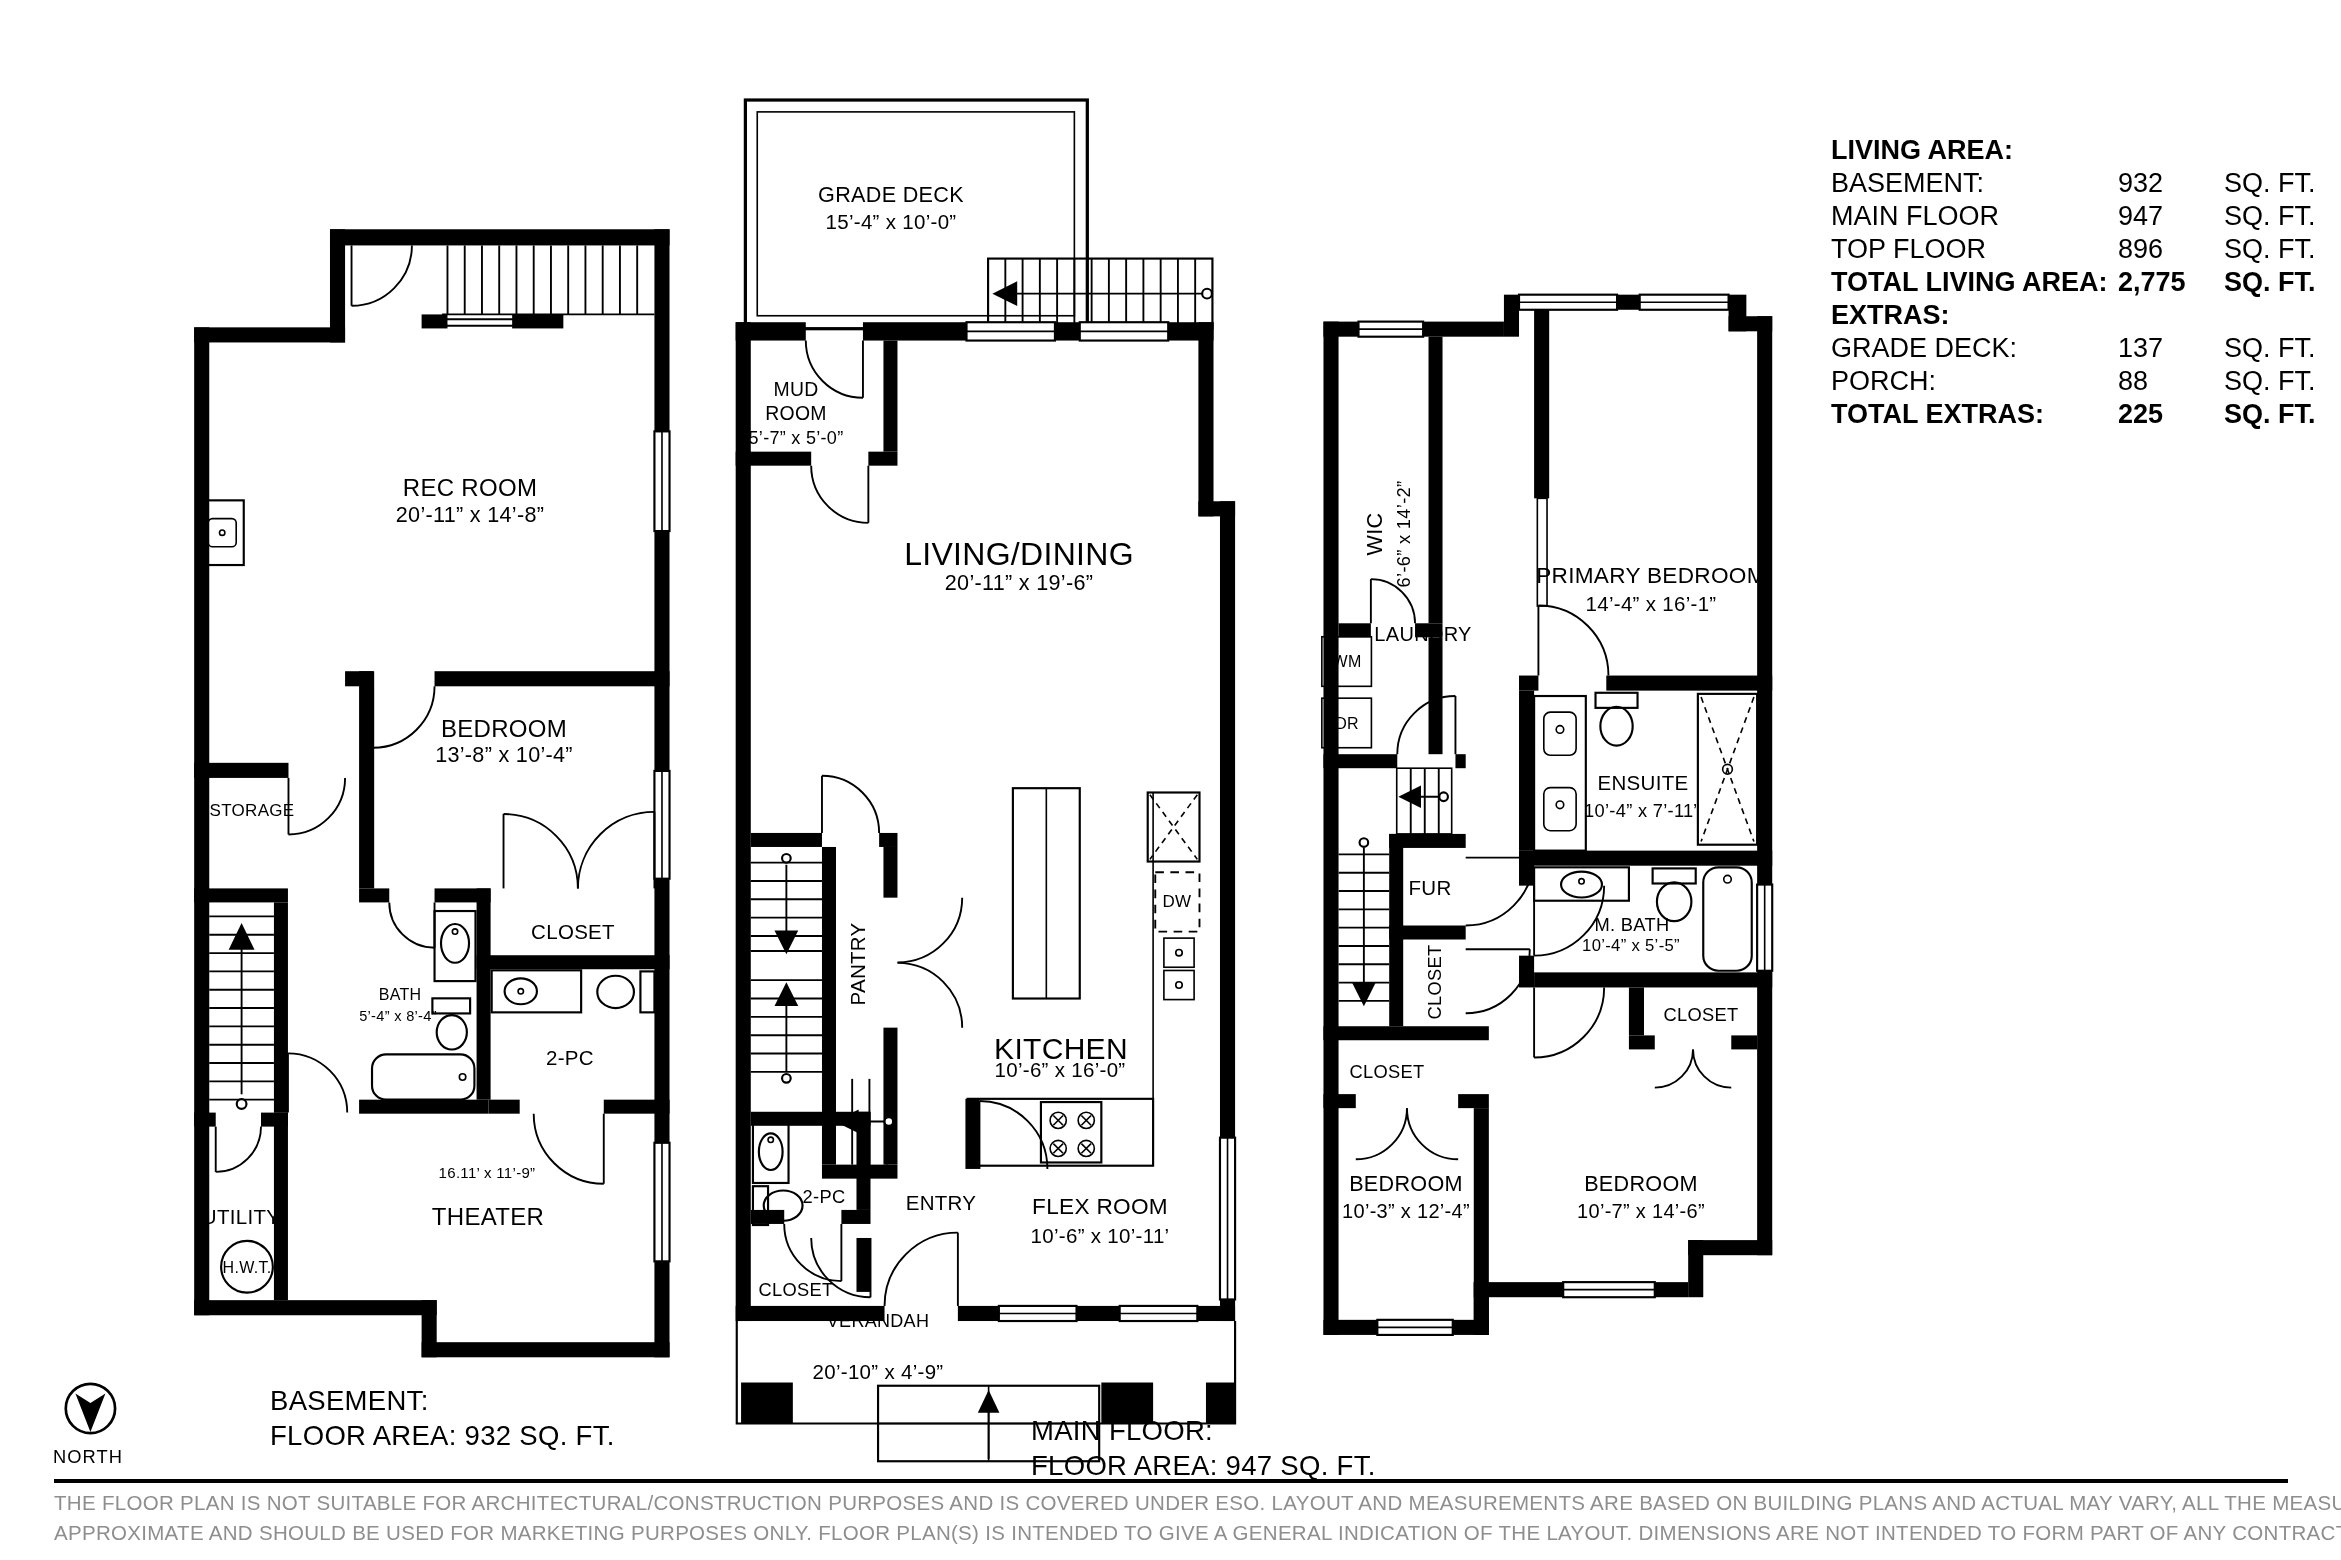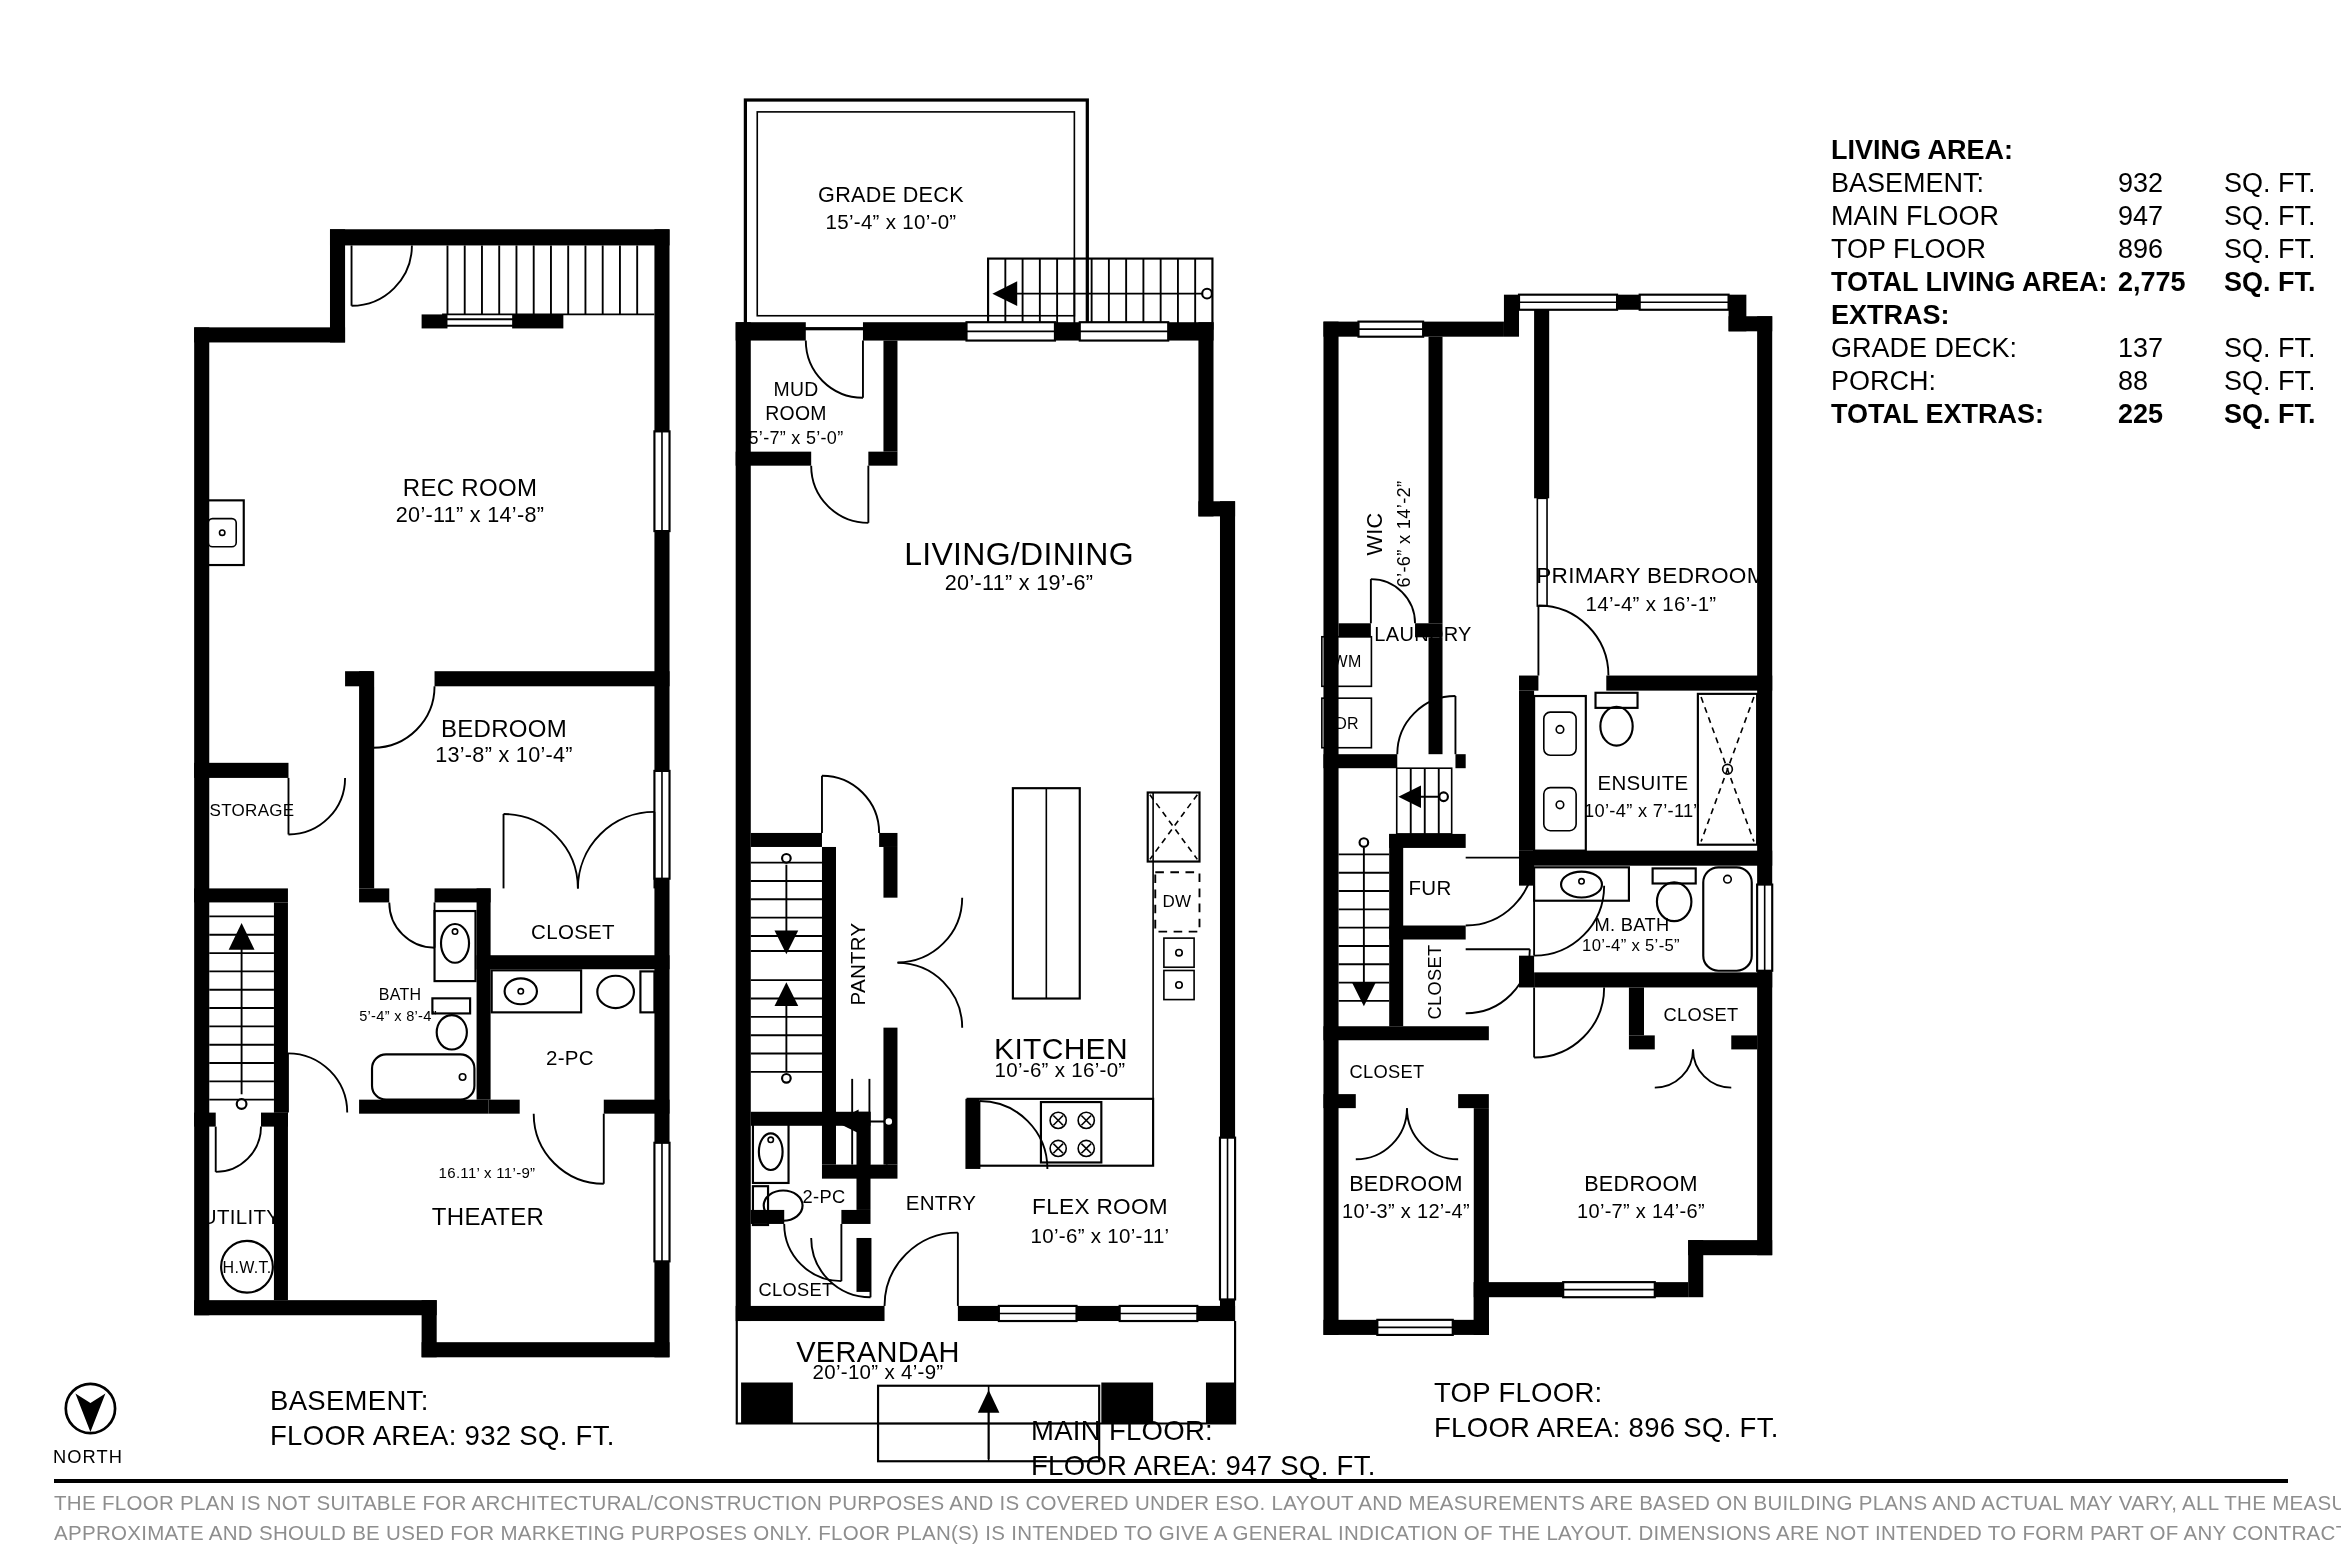--- a/index.html
+++ b/index.html
@@ -498,21 +498,21 @@
   <div class="lbl" style="left:1019px;top:583px;font-size:21.6px">20’-11” x 19’-6”</div>
   <div class="rot" style="left:858px;top:964px;font-size:20.5px">PANTRY</div>
   <div class="lbl" style="left:1061px;top:1049px;font-size:30px">KITCHEN</div>
   <div class="lbl" style="left:1060px;top:1070px;font-size:20.5px">10’-6” x 16’-0”</div>
   <div class="lbl" style="left:1177px;top:902px;font-size:17px">DW</div>
   <div class="lbl" style="left:824px;top:1197px;font-size:18.3px">2-PC</div>
   <div class="lbl" style="left:941px;top:1203px;font-size:20.5px">ENTRY</div>
   <div class="lbl" style="left:796px;top:1290px;font-size:18.3px">CLOSET</div>
   <div class="lbl" style="left:1100px;top:1207px;font-size:22.6px">FLEX ROOM</div>
   <div class="lbl" style="left:1100px;top:1236px;font-size:20.5px">10’-6” x 10’-11’</div>
-  <div class="lbl" style="left:878px;top:1352px;font-size:29px">VERANDAH</div>
+  <div class="lbl" style="left:878px;top:1321px;font-size:18px">VERANDAH</div>
   <div class="lbl" style="left:878px;top:1372px;font-size:20.5px">20’-10” x 4’-9”</div>
   <div class="cap" style="left:1031px;top:1413px">
     <div>MAIN FLOOR:</div>
     <div>FLOOR AREA: 947 SQ. FT.</div>
   </div>
 
   <div class="rot" style="left:1375px;top:534px;font-size:21.6px">WIC</div>
   <div class="rot" style="left:1404px;top:534px;font-size:18.3px">6’-6” x 14’-2”</div>
   <div class="lbl" style="left:1651px;top:576px;font-size:22.6px">PRIMARY BEDROOM</div>
   <div class="lbl" style="left:1651px;top:604px;font-size:20.5px">14’-4” x 16’-1”</div>
@@ -524,24 +524,20 @@
   <div class="lbl" style="left:1643px;top:783px;font-size:20.5px">ENSUITE</div>
   <div class="lbl" style="left:1642px;top:811px;font-size:18.3px">10’-4” x 7’-11”</div>
   <div class="lbl" style="left:1632px;top:925px;font-size:18.3px">M. BATH</div>
   <div class="lbl" style="left:1631px;top:946px;font-size:16.7px">10’-4” x 5’-5”</div>
   <div class="lbl" style="left:1701px;top:1015px;font-size:18.3px">CLOSET</div>
   <div class="lbl" style="left:1387px;top:1072px;font-size:18.3px">CLOSET</div>
   <div class="lbl" style="left:1406px;top:1184px;font-size:21.6px">BEDROOM</div>
   <div class="lbl" style="left:1406px;top:1211px;font-size:20px">10’-3” x 12’-4”</div>
   <div class="lbl" style="left:1641px;top:1184px;font-size:21.6px">BEDROOM</div>
   <div class="lbl" style="left:1641px;top:1211px;font-size:20px">10’-7” x 14’-6”</div>
-  <div class="cap" style="left:1434px;top:1375px">
-    <div>TOP FLOOR:</div>
-    <div>FLOOR AREA: 896 SQ. FT.</div>
-  </div>
 
   <svg class="plan" style="left:54px;top:1372px" width="75" height="75" viewBox="0 0 140 140">
     <circle cx="68" cy="68" r="46" fill="none" stroke="#000" stroke-width="5"></circle>
     <path d="M40 40 L68 112 L96 40 L68 58 Z" fill="#000"></path>
   </svg>
   <div class="lbl" style="left:88px;top:1457px;font-size:18.3px;letter-spacing:1.1px">NORTH</div>
 
   <div class="sep"></div>
   <div class="disc">
     <div>THE FLOOR PLAN IS NOT SUITABLE FOR ARCHITECTURAL/CONSTRUCTION PURPOSES AND IS COVERED UNDER ESO. LAYOUT AND MEASUREMENTS ARE BASED ON BUILDING PLANS AND ACTUAL MAY VARY, ALL THE MEASUREMENTS SHOULD BE CONSIDERED</div>

